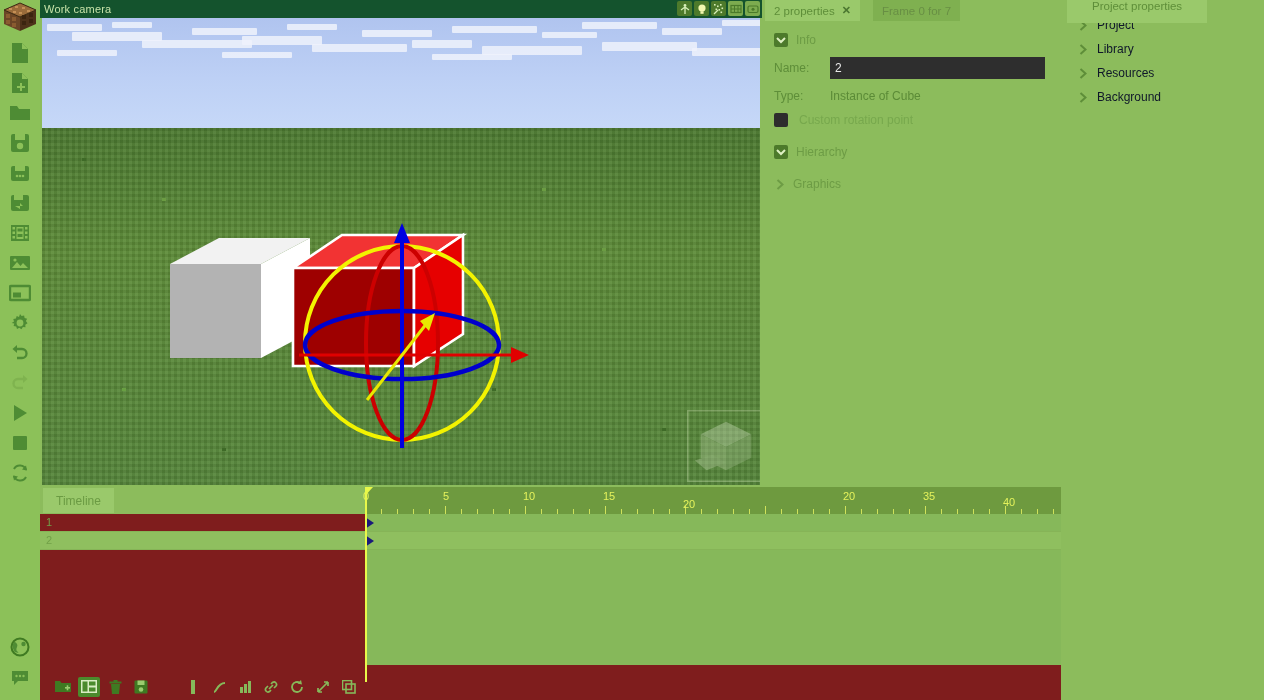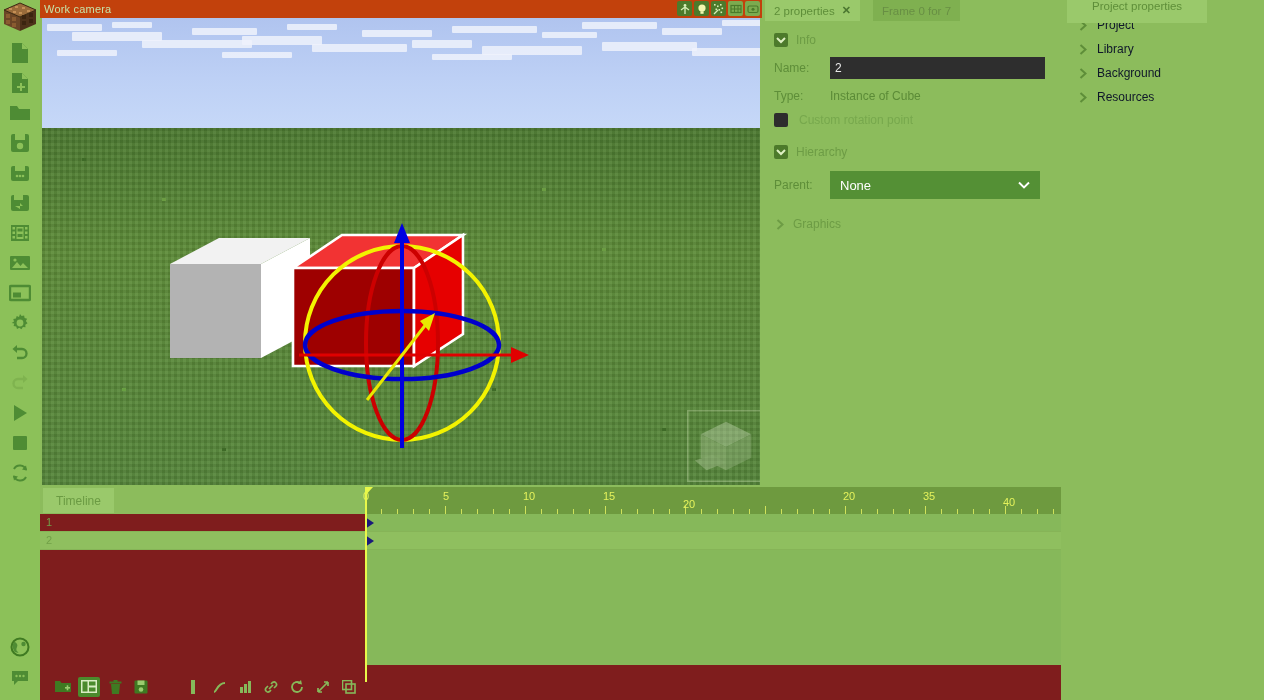--- a/index.html
+++ b/index.html
@@ -26,21 +26,21 @@
 
   #app-logo { width: 40px; height: 34px; display:flex; align-items:center; justify-content:center; }
 
   
   #viewport-panel {
     position: absolute; left: 40px; top: 0; width: 722px; height: 487px;
     background: #8cbc5c;
   }
   #viewport-titlebar {
     position: absolute; left: 0; top: 0; width: 722px; height: 18px;
-    background: #c2410c;
+    background: #14532d;
     display: flex; align-items: center;
   }
   #viewport-title {
     font-size: 11px; color: #c6e2a8; padding-left: 4px; letter-spacing: .2px;
   }
   #viewport-tb-icons {
     position: absolute; right: 2px; top: 1px; display: flex; gap: 2px;
   }
   .vp-ico {
     width: 15px; height: 15px; border-radius: 2px;
@@ -573,29 +573,20 @@
 
       <div class="section-head" style="margin-top:18px">
         <span class="chk">
           <svg width="10" height="8" viewBox="0 0 10 8">
             <path d="M1 2l4 4 4-4" fill="none" stroke="#dff0c4" stroke-width="2"></path>
           </svg>
         </span>
         <span class="section-title">Hierarchy</span>
       </div>
 
-      <div class="prop-row" style="margin-top:12px">
-        <span class="prop-label">Parent:</span>
-        <div id="parent-select">
-          <span>None</span>
-          <svg class="caret" width="12" height="8" viewBox="0 0 12 8">
-            <path d="M1 1.5l5 5 5-5" fill="none" stroke="#ffffff" stroke-width="1.9"></path>
-          </svg>
-        </div>
-      </div>
 
       <div class="collapse-row">
         <svg width="8" height="11" viewBox="0 0 8 11">
           <path d="M1.5 1l5 4.5-5 4.5" fill="none" stroke="#6d9c45" stroke-width="2"></path>
         </svg>
         <span class="section-title">Graphics</span>
       </div>
     </div>
   </div>
 
@@ -619,28 +610,28 @@
         <svg width="8" height="11" viewBox="0 0 8 11">
           <path d="M1.5 1l5 4.5-5 4.5" fill="none" stroke="#5e8e39" stroke-width="2"></path>
         </svg>
         <span class="proj-label">Library</span>
       </div>
 
       <div class="proj-item">
         <svg width="8" height="11" viewBox="0 0 8 11">
           <path d="M1.5 1l5 4.5-5 4.5" fill="none" stroke="#5e8e39" stroke-width="2"></path>
         </svg>
-        <span class="proj-label">Background</span>
+        <span class="proj-label">Resources</span>
       </div>
 
       <div class="proj-item">
         <svg width="8" height="11" viewBox="0 0 8 11">
           <path d="M1.5 1l5 4.5-5 4.5" fill="none" stroke="#5e8e39" stroke-width="2"></path>
         </svg>
-        <span class="proj-label">Resources</span>
+        <span class="proj-label">Background</span>
       </div>
     </div>
   </div>
 
   <div id="timeline-panel">
 
     <div id="tl-header-fill"></div>
 
     <div id="tl-header-left">
       <div id="tl-tab">

